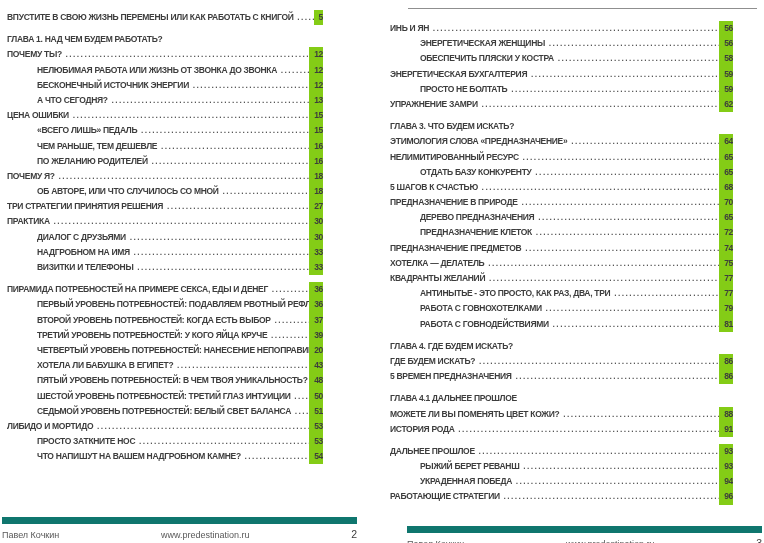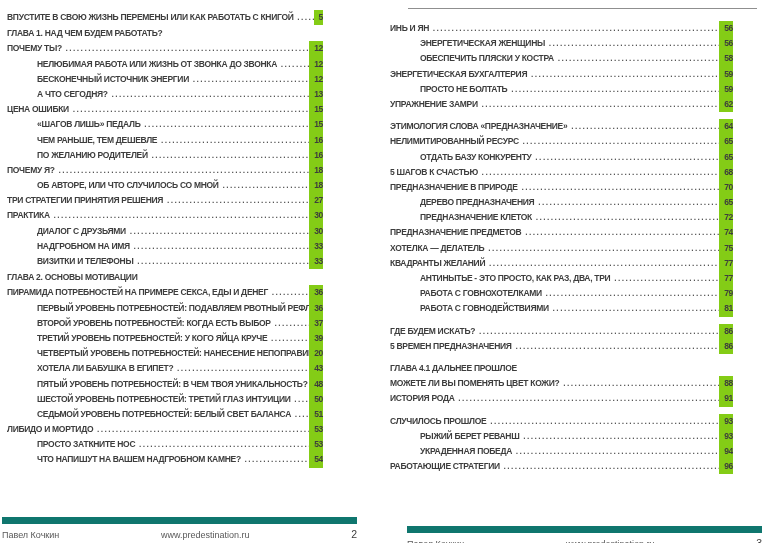--- a/index.html
+++ b/index.html
@@ -11,21 +11,21 @@
   .page{position:absolute;}
   .page-left{left:7px;top:10px;width:316px;}
   .page-right{left:390px;top:21px;width:343px;}
   .title{
     font-size:14.5px;font-weight:400;color:#7b7b7b;letter-spacing:.3px;
     margin:0 0 8px 0;line-height:16px;
   }
   
   .toc{font-size:8.5px;font-weight:700;letter-spacing:-0.3px;}
   .sec{margin-top:0;}
-  .page-left .sec + .sec{margin-top:1px;}
+  .page-left .sec + .sec{margin-top:7px;}
   .page-right .sec + .sec{margin-top:7px;}
   .row{
     position:relative;height:15.2px;line-height:15.3px;
     white-space:nowrap;overflow:hidden;
   }
   .row.ind{padding-left:30px;}
   .row .lbl{color:#3d3d3d;}
   .row .dots{color:#555555;letter-spacing:1.4px;font-weight:700;}
   .row .num{
     position:absolute;right:0;top:0;background:#84cc16;
@@ -56,33 +56,32 @@
         <div class="sec">
           <div class="row"><span class="lbl">ВПУСТИТЕ В СВОЮ ЖИЗНЬ ПЕРЕМЕНЫ ИЛИ КАК РАБОТАТЬ С КНИГОЙ</span><span class="dots"> ............................................................................................................................................................................................................................</span><span class="num">5</span></div>
         </div>
         <div class="sec">
           <div class="row head">ГЛАВА 1. НАД ЧЕМ БУДЕМ РАБОТАТЬ?</div>
           <div class="row"><span class="lbl">ПОЧЕМУ ТЫ?</span><span class="dots"> ............................................................................................................................................................................................................................</span><span class="num">12</span></div>
           <div class="row ind"><span class="lbl">НЕЛЮБИМАЯ РАБОТА ИЛИ ЖИЗНЬ ОТ ЗВОНКА ДО ЗВОНКА</span><span class="dots"> ............................................................................................................................................................................................................................</span><span class="num">12</span></div>
           <div class="row ind"><span class="lbl">БЕСКОНЕЧНЫЙ ИСТОЧНИК ЭНЕРГИИ</span><span class="dots"> ............................................................................................................................................................................................................................</span><span class="num">12</span></div>
           <div class="row ind"><span class="lbl">А ЧТО СЕГОДНЯ?</span><span class="dots"> ............................................................................................................................................................................................................................</span><span class="num">13</span></div>
           <div class="row"><span class="lbl">ЦЕНА ОШИБКИ</span><span class="dots"> ............................................................................................................................................................................................................................</span><span class="num">15</span></div>
-          <div class="row ind"><span class="lbl">«ШАГОВ ЛИШЬ» ПЕДАЛЬ</span><span class="dots"> ............................................................................................................................................................................................................................</span><span class="num">15</span></div>
+          <div class="row ind"><span class="lbl">«ВСЕГО ЛИШЬ» ПЕДАЛЬ</span><span class="dots"> ............................................................................................................................................................................................................................</span><span class="num">15</span></div>
           <div class="row ind"><span class="lbl">ЧЕМ РАНЬШЕ, ТЕМ ДЕШЕВЛЕ</span><span class="dots"> ............................................................................................................................................................................................................................</span><span class="num">16</span></div>
           <div class="row ind"><span class="lbl">ПО ЖЕЛАНИЮ РОДИТЕЛЕЙ</span><span class="dots"> ............................................................................................................................................................................................................................</span><span class="num">16</span></div>
           <div class="row"><span class="lbl">ПОЧЕМУ Я?</span><span class="dots"> ............................................................................................................................................................................................................................</span><span class="num">18</span></div>
           <div class="row ind"><span class="lbl">ОБ АВТОРЕ, ИЛИ ЧТО СЛУЧИЛОСЬ СО МНОЙ</span><span class="dots"> ............................................................................................................................................................................................................................</span><span class="num">18</span></div>
           <div class="row"><span class="lbl">ТРИ СТРАТЕГИИ ПРИНЯТИЯ РЕШЕНИЯ</span><span class="dots"> ............................................................................................................................................................................................................................</span><span class="num">27</span></div>
           <div class="row"><span class="lbl">ПРАКТИКА</span><span class="dots"> ............................................................................................................................................................................................................................</span><span class="num">30</span></div>
           <div class="row ind"><span class="lbl">ДИАЛОГ С ДРУЗЬЯМИ</span><span class="dots"> ............................................................................................................................................................................................................................</span><span class="num">30</span></div>
           <div class="row ind"><span class="lbl">НАДГРОБНОМ НА ИМЯ</span><span class="dots"> ............................................................................................................................................................................................................................</span><span class="num">33</span></div>
           <div class="row ind"><span class="lbl">ВИЗИТКИ И ТЕЛЕФОНЫ</span><span class="dots"> ............................................................................................................................................................................................................................</span><span class="num">33</span></div>
         </div>
         <div class="sec">
-          <div class="row head">ГЛАВА 2. ОСНОВЫ МОТИВАЦИИ</div>
           <div class="row"><span class="lbl">ПИРАМИДА ПОТРЕБНОСТЕЙ НА ПРИМЕРЕ СЕКСА, ЕДЫ И ДЕНЕГ</span><span class="dots"> ............................................................................................................................................................................................................................</span><span class="num">36</span></div>
           <div class="row ind"><span class="lbl">ПЕРВЫЙ УРОВЕНЬ ПОТРЕБНОСТЕЙ: ПОДАВЛЯЕМ РВОТНЫЙ РЕФЛЕКС</span><span class="num">36</span></div>
           <div class="row ind"><span class="lbl">ВТОРОЙ УРОВЕНЬ ПОТРЕБНОСТЕЙ: КОГДА ЕСТЬ ВЫБОР</span><span class="dots"> ............................................................................................................................................................................................................................</span><span class="num">37</span></div>
           <div class="row ind"><span class="lbl">ТРЕТИЙ УРОВЕНЬ ПОТРЕБНОСТЕЙ: У КОГО ЯЙЦА КРУЧЕ</span><span class="dots"> ............................................................................................................................................................................................................................</span><span class="num">39</span></div>
           <div class="row ind"><span class="lbl">ЧЕТВЕРТЫЙ УРОВЕНЬ ПОТРЕБНОСТЕЙ: НАНЕСЕНИЕ НЕПОПРАВИМОЙ ПОЛЬЗЫ</span><span class="num">20</span></div>
           <div class="row ind"><span class="lbl">ХОТЕЛА ЛИ БАБУШКА В ЕГИПЕТ?</span><span class="dots"> ............................................................................................................................................................................................................................</span><span class="num">43</span></div>
           <div class="row ind"><span class="lbl">ПЯТЫЙ УРОВЕНЬ ПОТРЕБНОСТЕЙ: В ЧЕМ ТВОЯ УНИКАЛЬНОСТЬ?</span><span class="dots"> ............................................................................................................................................................................................................................</span><span class="num">48</span></div>
           <div class="row ind"><span class="lbl">ШЕСТОЙ УРОВЕНЬ ПОТРЕБНОСТЕЙ: ТРЕТИЙ ГЛАЗ ИНТУИЦИИ</span><span class="dots"> ............................................................................................................................................................................................................................</span><span class="num">50</span></div>
           <div class="row ind"><span class="lbl">СЕДЬМОЙ УРОВЕНЬ ПОТРЕБНОСТЕЙ: БЕЛЫЙ СВЕТ БАЛАНСА</span><span class="dots"> ............................................................................................................................................................................................................................</span><span class="num">51</span></div>
           <div class="row"><span class="lbl">ЛИБИДО И МОРТИДО</span><span class="dots"> ............................................................................................................................................................................................................................</span><span class="num">53</span></div>
@@ -98,45 +97,47 @@
     <div class="toc">
         <div class="sec">
           <div class="row"><span class="lbl">ИНЬ И ЯН</span><span class="dots"> ............................................................................................................................................................................................................................</span><span class="num">56</span></div>
           <div class="row ind"><span class="lbl">ЭНЕРГЕТИЧЕСКАЯ ЖЕНЩИНЫ</span><span class="dots"> ............................................................................................................................................................................................................................</span><span class="num">56</span></div>
           <div class="row ind"><span class="lbl">ОБЕСПЕЧИТЬ ПЛЯСКИ У КОСТРА</span><span class="dots"> ............................................................................................................................................................................................................................</span><span class="num">58</span></div>
           <div class="row"><span class="lbl">ЭНЕРГЕТИЧЕСКАЯ БУХГАЛТЕРИЯ</span><span class="dots"> ............................................................................................................................................................................................................................</span><span class="num">59</span></div>
           <div class="row ind"><span class="lbl">ПРОСТО НЕ БОЛТАТЬ</span><span class="dots"> ............................................................................................................................................................................................................................</span><span class="num">59</span></div>
           <div class="row"><span class="lbl">УПРАЖНЕНИЕ ЗАМРИ</span><span class="dots"> ............................................................................................................................................................................................................................</span><span class="num">62</span></div>
         </div>
         <div class="sec">
+          <div class="row head">ГЛАВА 3. ЧТО БУДЕМ ИСКАТЬ?</div>
           <div class="row"><span class="lbl">ЭТИМОЛОГИЯ СЛОВА «ПРЕДНАЗНАЧЕНИЕ»</span><span class="dots"> ............................................................................................................................................................................................................................</span><span class="num">64</span></div>
           <div class="row"><span class="lbl">НЕЛИМИТИРОВАННЫЙ РЕСУРС</span><span class="dots"> ............................................................................................................................................................................................................................</span><span class="num">65</span></div>
           <div class="row ind"><span class="lbl">ОТДАТЬ БАЗУ КОНКУРЕНТУ</span><span class="dots"> ............................................................................................................................................................................................................................</span><span class="num">65</span></div>
           <div class="row"><span class="lbl">5 ШАГОВ К СЧАСТЬЮ</span><span class="dots"> ............................................................................................................................................................................................................................</span><span class="num">68</span></div>
           <div class="row"><span class="lbl">ПРЕДНАЗНАЧЕНИЕ В ПРИРОДЕ</span><span class="dots"> ............................................................................................................................................................................................................................</span><span class="num">70</span></div>
           <div class="row ind"><span class="lbl">ДЕРЕВО ПРЕДНАЗНАЧЕНИЯ</span><span class="dots"> ............................................................................................................................................................................................................................</span><span class="num">65</span></div>
           <div class="row ind"><span class="lbl">ПРЕДНАЗНАЧЕНИЕ КЛЕТОК</span><span class="dots"> ............................................................................................................................................................................................................................</span><span class="num">72</span></div>
           <div class="row"><span class="lbl">ПРЕДНАЗНАЧЕНИЕ ПРЕДМЕТОВ</span><span class="dots"> ............................................................................................................................................................................................................................</span><span class="num">74</span></div>
           <div class="row"><span class="lbl">ХОТЕЛКА — ДЕЛАТЕЛЬ</span><span class="dots"> ............................................................................................................................................................................................................................</span><span class="num">75</span></div>
           <div class="row"><span class="lbl">КВАДРАНТЫ ЖЕЛАНИЙ</span><span class="dots"> ............................................................................................................................................................................................................................</span><span class="num">77</span></div>
           <div class="row ind"><span class="lbl">АНТИНЫТЬЕ - ЭТО ПРОСТО, КАК РАЗ, ДВА, ТРИ</span><span class="dots"> ............................................................................................................................................................................................................................</span><span class="num">77</span></div>
           <div class="row ind"><span class="lbl">РАБОТА С ГОВНОХОТЕЛКАМИ</span><span class="dots"> ............................................................................................................................................................................................................................</span><span class="num">79</span></div>
           <div class="row ind"><span class="lbl">РАБОТА С ГОВНОДЕЙСТВИЯМИ</span><span class="dots"> ............................................................................................................................................................................................................................</span><span class="num">81</span></div>
         </div>
         <div class="sec">
+          <div class="row head">ГЛАВА 4. ГДЕ БУДЕМ ИСКАТЬ?</div>
           <div class="row"><span class="lbl">ГДЕ БУДЕМ ИСКАТЬ?</span><span class="dots"> ............................................................................................................................................................................................................................</span><span class="num">86</span></div>
           <div class="row"><span class="lbl">5 ВРЕМЕН ПРЕДНАЗНАЧЕНИЯ</span><span class="dots"> ............................................................................................................................................................................................................................</span><span class="num">86</span></div>
         </div>
         <div class="sec">
           <div class="row head">ГЛАВА 4.1 ДАЛЬНЕЕ ПРОШЛОЕ</div>
           <div class="row"><span class="lbl">МОЖЕТЕ ЛИ ВЫ ПОМЕНЯТЬ ЦВЕТ КОЖИ?</span><span class="dots"> ............................................................................................................................................................................................................................</span><span class="num">88</span></div>
           <div class="row"><span class="lbl">ИСТОРИЯ РОДА</span><span class="dots"> ............................................................................................................................................................................................................................</span><span class="num">91</span></div>
         </div>
         <div class="sec">
-          <div class="row"><span class="lbl">СЛУЧИЛОСЬ ПРОШЛОЕ</span><span class="dots"> ............................................................................................................................................................................................................................</span><span class="num">93</span></div>
+          <div class="row"><span class="lbl">ДАЛЬНЕЕ ПРОШЛОЕ</span><span class="dots"> ............................................................................................................................................................................................................................</span><span class="num">93</span></div>
           <div class="row ind"><span class="lbl">РЫЖИЙ БЕРЕТ РЕВАНШ</span><span class="dots"> ............................................................................................................................................................................................................................</span><span class="num">93</span></div>
           <div class="row ind"><span class="lbl">УКРАДЕННАЯ ПОБЕДА</span><span class="dots"> ............................................................................................................................................................................................................................</span><span class="num">94</span></div>
           <div class="row"><span class="lbl">РАБОТАЮЩИЕ СТРАТЕГИИ</span><span class="dots"> ............................................................................................................................................................................................................................</span><span class="num">96</span></div>
         </div>
       </div>
   </section>
 
   <footer class="footer footer-left">
     <span>Павел Кочкин</span>
     <span class="site">www.predestination.ru</span>

